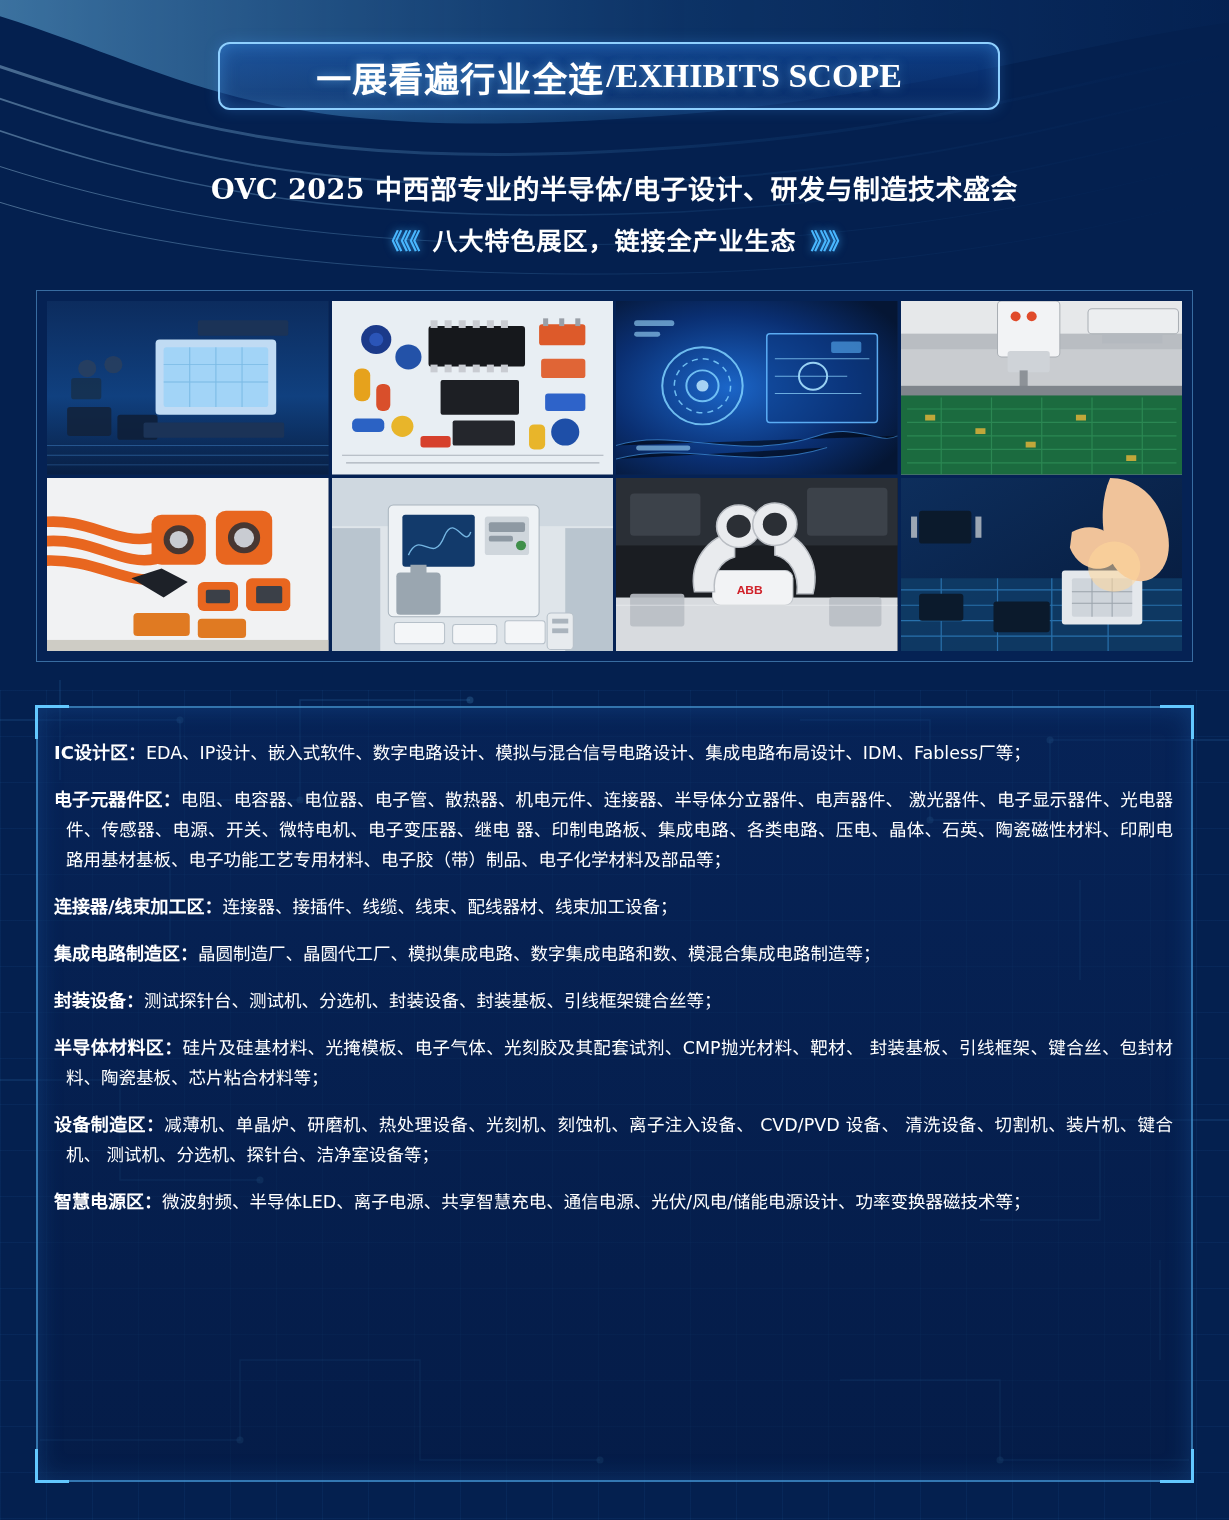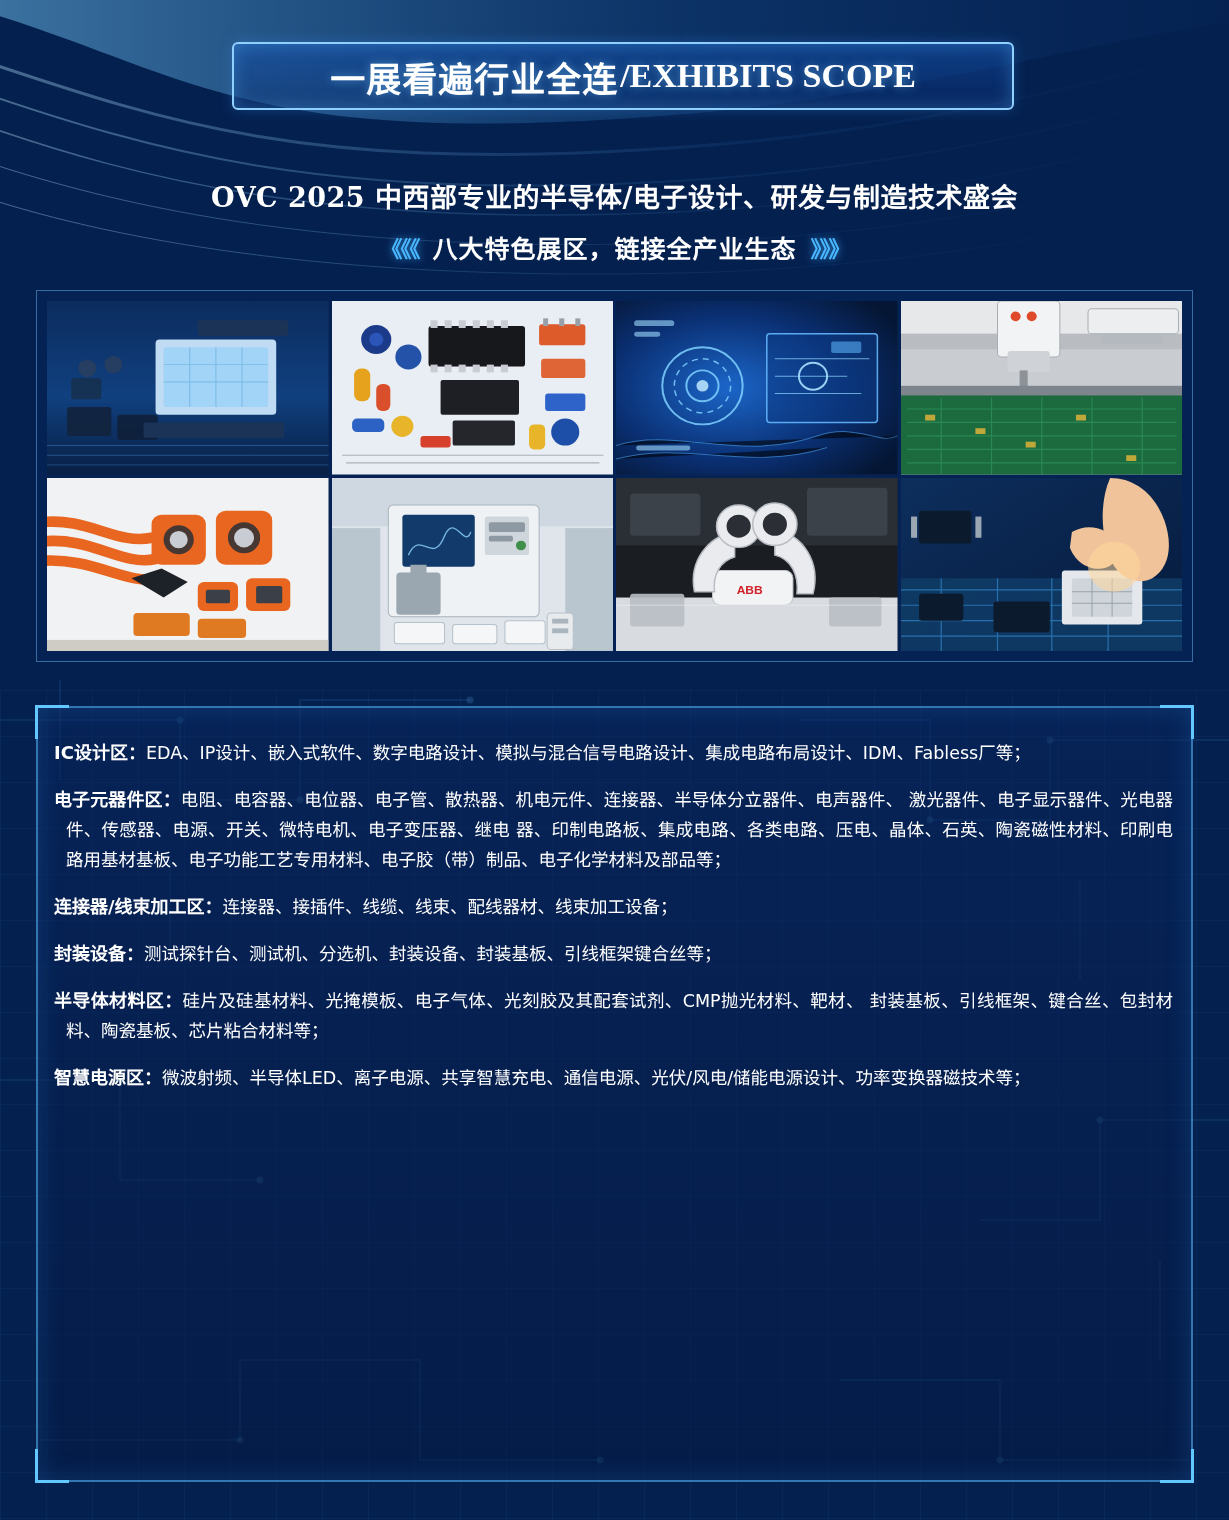--- a/index.html
+++ b/index.html
@@ -53,27 +53,26 @@
   }
 
   
   .title-banner {
     position: absolute;
     left: 218px;
     top: 42px;
     width: 782px;
     height: 68px;
     border: 2px solid #8fd0ff;
-    border-radius: 6px;
+    border-radius: 12px;
     background: linear-gradient(180deg, rgba(18,78,168,0.55) 0%, rgba(10,44,110,0.45) 100%);
     box-shadow: 0 0 18px rgba(90,180,255,0.35) inset, 0 0 14px rgba(70,160,255,0.25);
     display: flex;
     align-items: center;
     justify-content: center;
-    margin-left: 14px;
   }
   .title-banner .t-cn {
     font-family: "DejaVu Sans", "Liberation Sans", sans-serif;
     font-weight: bold;
     font-size: 35px;
     letter-spacing: 1px;
     color: #ffffff;
     text-shadow: 0 0 10px rgba(120,200,255,0.55);
   }
   .title-banner .t-en {
@@ -82,21 +81,21 @@
     font-size: 34px;
     color: #ffffff;
     margin-left: 2px;
     text-shadow: 0 0 10px rgba(120,200,255,0.55);
   }
 
   
   .subhead {
     position: absolute;
     left: 0; right: 0;
-    top: 176px;
+    top: 168px;
     text-align: center;
   }
   .subhead .line1 {
     font-family: "DejaVu Serif", "Liberation Serif", serif;
     font-weight: bold;
     font-size: 27px;
     color: #ffffff;
     letter-spacing: .5px;
   }
   .subhead .line2 {
@@ -581,28 +580,34 @@
     </div>
 
     <div class="sec">
       <p><span class="lbl">电子元器件区：</span><span>电阻、电容器、电位器、电子管、散热器、机电元件、连接器、半导体分立器件、电声器件、 激光器件、电子显示器件、光电器件、传感器、电源、开关、微特电机、电子变压器、继电 器、印制电路板、集成电路、各类电路、压电、晶体、石英、陶瓷磁性材料、印刷电路用基材基板、电子功能工艺专用材料、电子胶（带）制品、电子化学材料及部品等；</span></p>
     </div>
 
     <div class="sec">
       <p><span class="lbl">连接器/线束加工区：</span><span>连接器、接插件、线缆、线束、配线器材、线束加工设备；</span></p>
     </div>
 
+    <div class="sec">
+      <p><span class="lbl">集成电路制造区：</span><span>晶圆制造厂、晶圆代工厂、模拟集成电路、数字集成电路和数、模混合集成电路制造等；</span></p>
+    </div>
 
     <div class="sec">
       <p><span class="lbl">封装设备：</span><span>测试探针台、测试机、分选机、封装设备、封装基板、引线框架键合丝等；</span></p>
     </div>
 
     <div class="sec">
       <p><span class="lbl">半导体材料区：</span><span>硅片及硅基材料、光掩模板、电子气体、光刻胶及其配套试剂、CMP抛光材料、靶材、 封装基板、引线框架、键合丝、包封材料、陶瓷基板、芯片粘合材料等；</span></p>
     </div>
 
+    <div class="sec">
+      <p><span class="lbl">设备制造区：</span><span>减薄机、单晶炉、研磨机、热处理设备、光刻机、刻蚀机、离子注入设备、 CVD/PVD 设备、 清洗设备、切割机、装片机、键合机、 测试机、分选机、探针台、洁净室设备等；</span></p>
+    </div>
 
     <div class="sec">
       <p><span class="lbl">智慧电源区：</span><span>微波射频、半导体LED、离子电源、共享智慧充电、通信电源、光伏/风电/储能电源设计、功率变换器磁技术等；</span></p>
     </div>
 
   </div>
 </div>
 
 </body></html>

